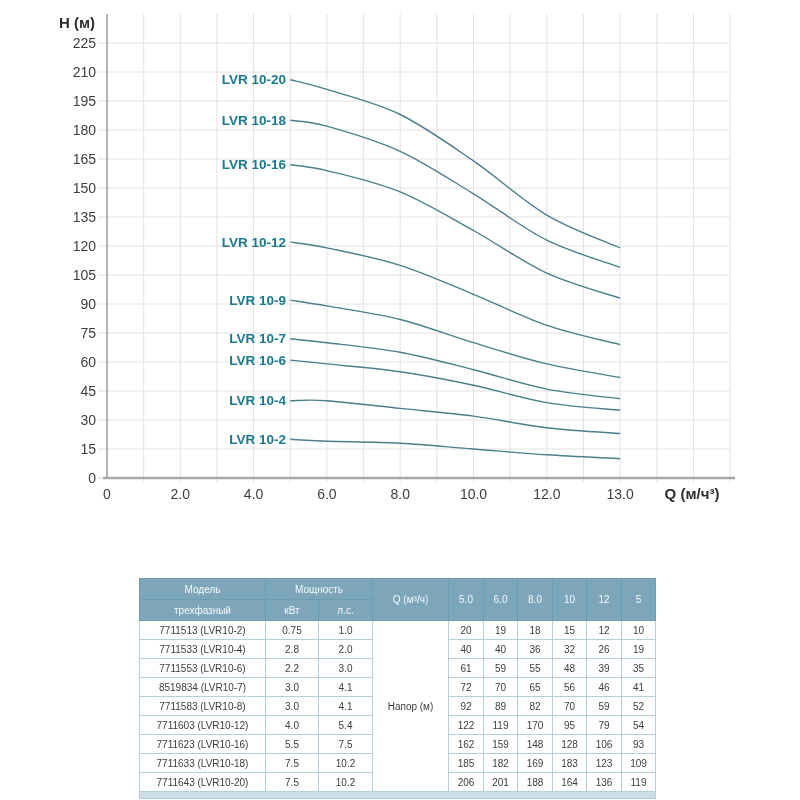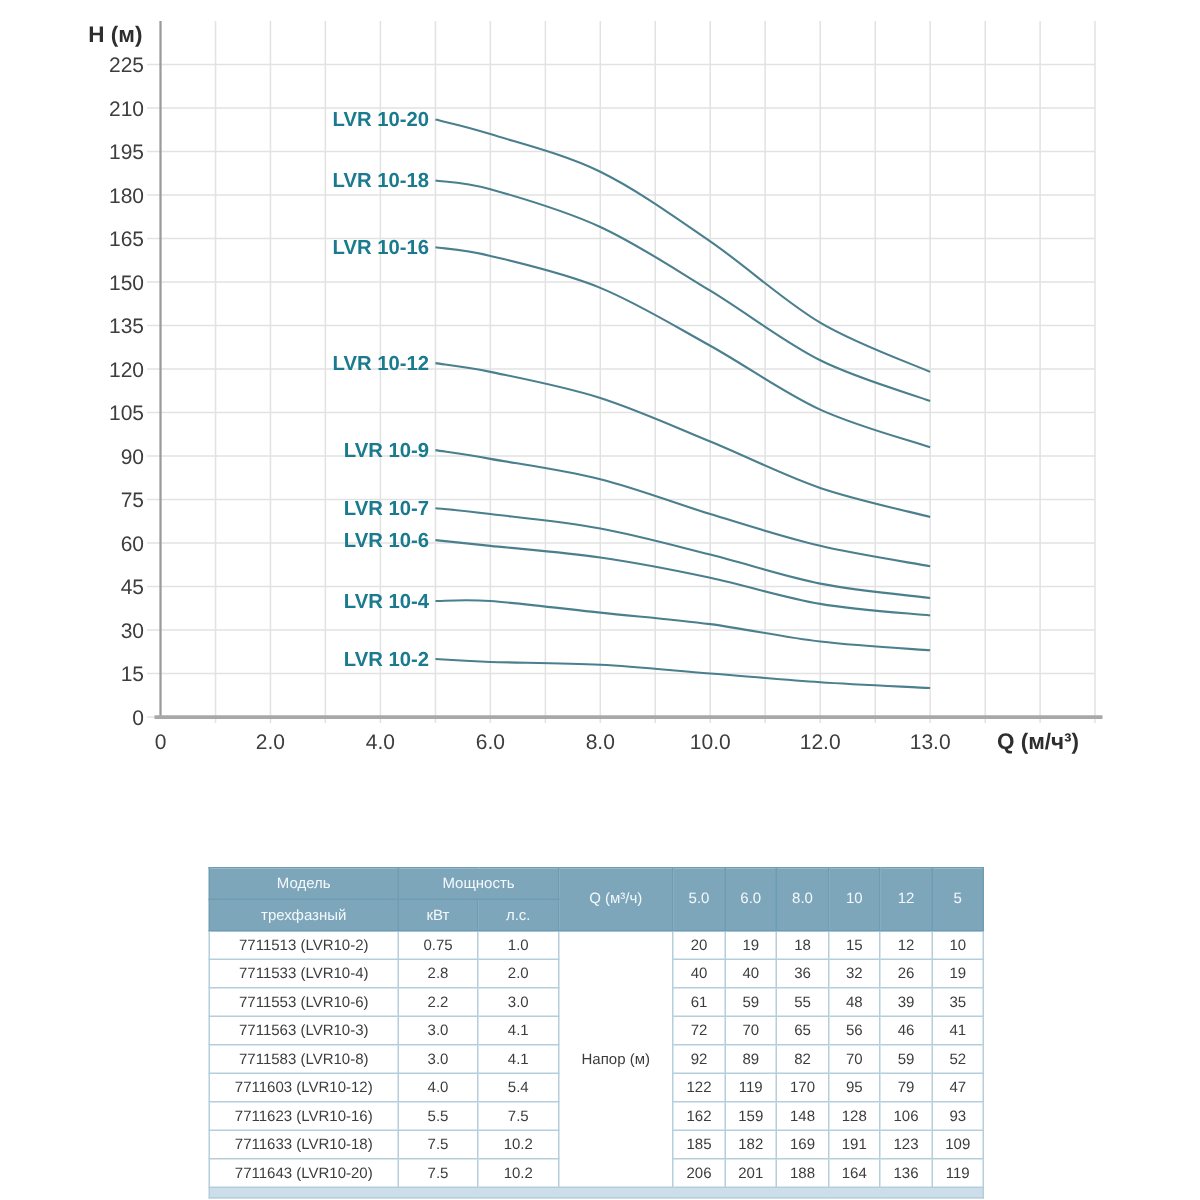--- a/index.html
+++ b/index.html
@@ -169,21 +169,21 @@
         <td>2.2</td>
         <td>3.0</td>
         <td>61</td>
         <td>59</td>
         <td>55</td>
         <td>48</td>
         <td>39</td>
         <td>35</td>
       </tr>
       <tr>
-        <td>7711563 (LVR10-3)</td>
+        <td>8519834 (LVR10-7)</td>
         <td>3.0</td>
         <td>4.1</td>
         <td>72</td>
         <td>70</td>
         <td>65</td>
         <td>56</td>
         <td>46</td>
         <td>41</td>
       </tr>
       <tr>
@@ -199,41 +199,41 @@
       </tr>
       <tr>
         <td>7711603 (LVR10-12)</td>
         <td>4.0</td>
         <td>5.4</td>
         <td>122</td>
         <td>119</td>
         <td>170</td>
         <td>95</td>
         <td>79</td>
-        <td>47</td>
+        <td>54</td>
       </tr>
       <tr>
         <td>7711623 (LVR10-16)</td>
         <td>5.5</td>
         <td>7.5</td>
         <td>162</td>
         <td>159</td>
         <td>148</td>
         <td>128</td>
         <td>106</td>
         <td>93</td>
       </tr>
       <tr>
         <td>7711633 (LVR10-18)</td>
         <td>7.5</td>
         <td>10.2</td>
         <td>185</td>
         <td>182</td>
         <td>169</td>
-        <td>191</td>
+        <td>183</td>
         <td>123</td>
         <td>109</td>
       </tr>
       <tr>
         <td>7711643 (LVR10-20)</td>
         <td>7.5</td>
         <td>10.2</td>
         <td>206</td>
         <td>201</td>
         <td>188</td>

